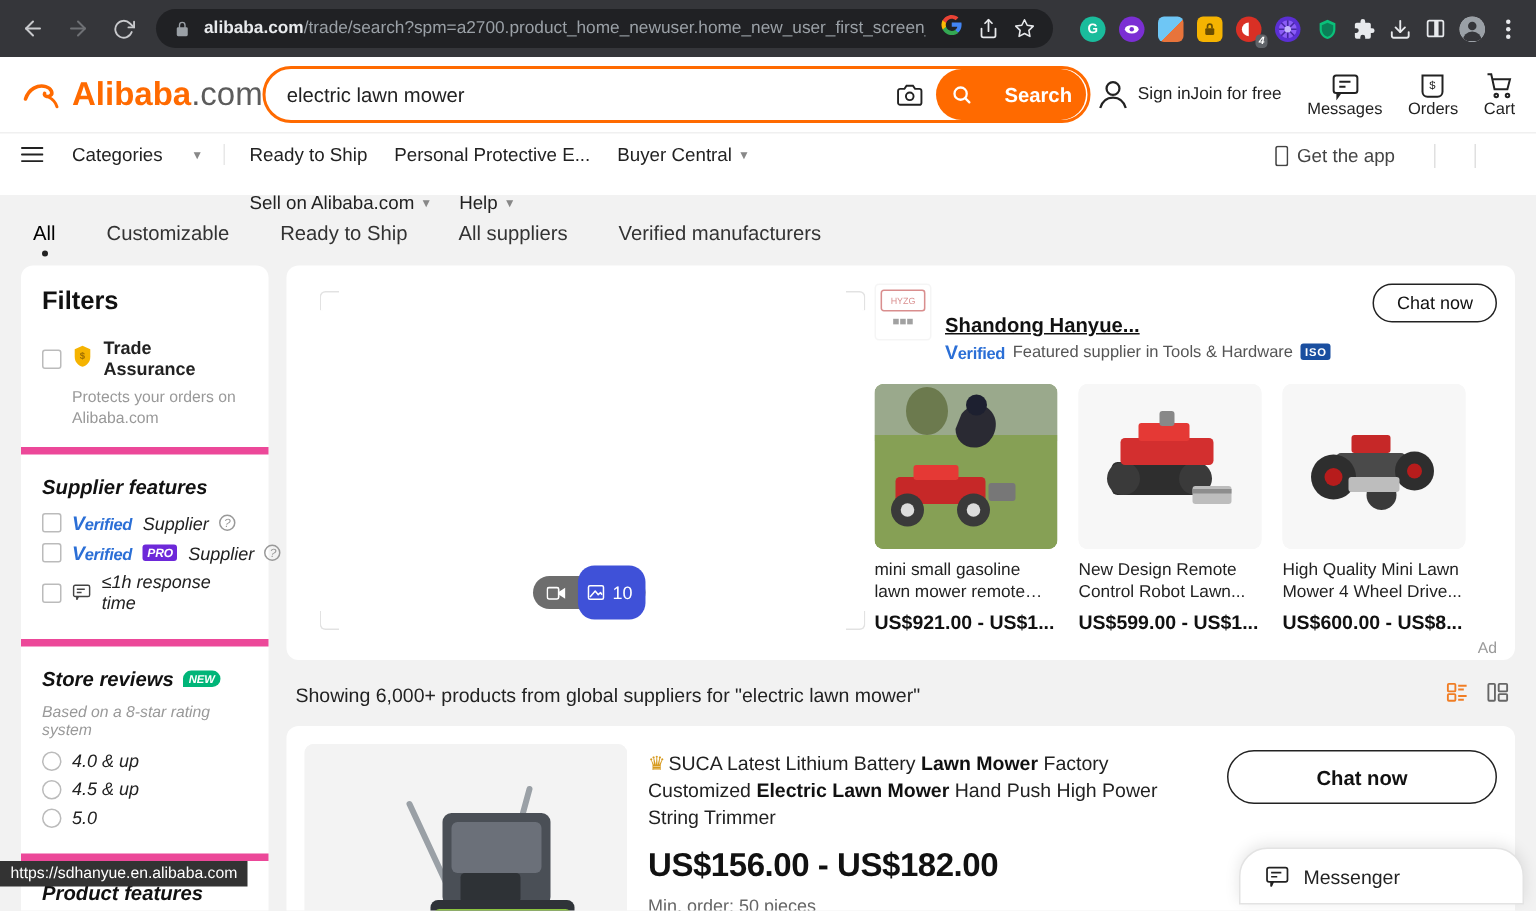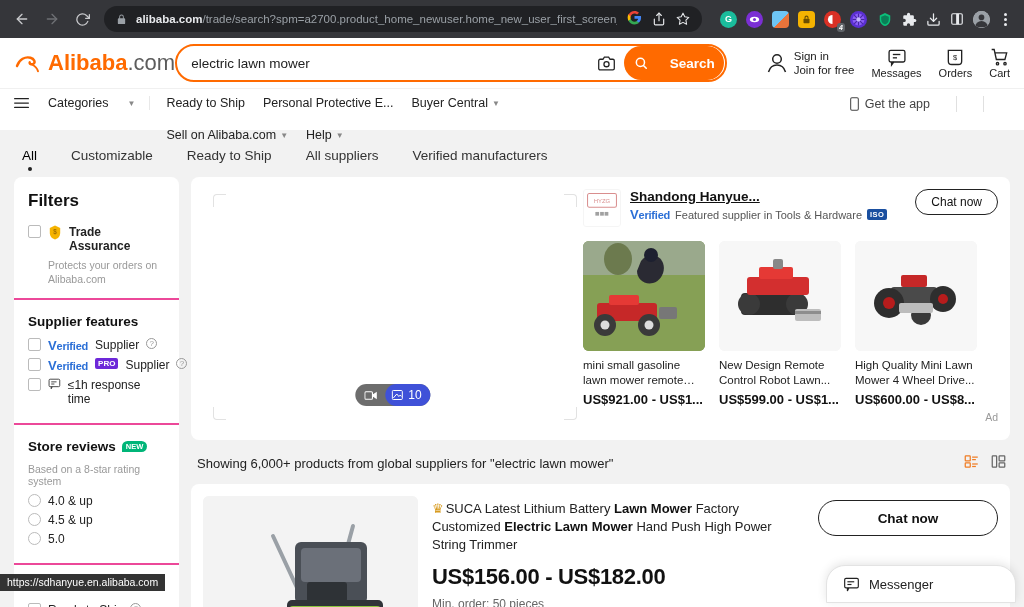--- a/index.html
+++ b/index.html
@@ -65,21 +65,21 @@
   .cam-btn { width: 34px; display: flex; align-items: center; justify-content: center; flex:none; }
   .search-btn {
     height: 34px; min-width: 100px; margin: 0 1px; border-radius: 17px; background: #ff6a00;
     color: #fff; font-size: 13.5px; font-weight: bold; border: none;
     display: flex; align-items: center; justify-content: center; gap: 22px; flex:none;
     font-family: "Liberation Sans", sans-serif; cursor: pointer;
   }
   .header-actions { display: flex; align-items: center; margin-left: auto; gap: 17px; }
   .hact { display: flex; flex-direction: column; align-items: center; font-size: 11px; color: #222; }
   .signin-box { display: flex; align-items: center; gap: 5px; }
-  .signin-lines { display: flex; flex-direction: column; line-height: 14px; font-size: 11.5px; color: #222; }
+  .signin-lines { display: flex; line-height: 14px; font-size: 11.5px; color: #222; }
 
   
   .cat-nav {
     background: #fff; border-top: 1px solid #f0f0f0;
     display: flex; align-items: flex-start; padding: 7px 14px 6px;
     font-size: 12.5px; color: #222; height: 42px;
   }
   .cat-btn { display: flex; align-items: center; gap: 19px; padding-right: 14px; border-right: 1px solid #e8e8e8; }
   .nav-links { display: flex; gap: 18px; padding-left: 16px; flex-wrap: wrap; max-width: 470px; }
   .nav-link { display: flex; align-items: center; gap: 4px; white-space: nowrap; }
@@ -99,23 +99,23 @@
     content: ""; position: absolute; left: 50%; transform: translateX(-50%);
     bottom: 2px; width: 4px; height: 4px; border-radius: 50%; background: #222;
   }
 
   
   .page { display: flex; padding: 4px 14px 0; gap: 12px; align-items: flex-start; }
 
   
   .sidebar { width: 165px; flex: none; }
   .card { background: #fff; border-radius: 8px; padding: 14px 14px 12px; margin-bottom: 0; }
-  .card + .card { border-top: 2px solid #ec4899; border-radius: 0; }
+  .card + .card { border-top: 5px solid #ec4899; border-radius: 0; font-style: italic; }
   .filters-title { font-size: 17px; font-weight: bold; color: #111; margin-bottom: 14px; }
-  .f-row { display: flex; align-items: flex-start; gap: 7px; font-size: 12px; color: #222; margin-bottom: 5px; }
+  .f-row { display: flex; align-items: center; gap: 7px; font-size: 12px; color: #222; margin-bottom: 5px; }
   .cbx { width: 13px; height: 13px; border: 1px solid #bbb; border-radius: 2px; background: #fff; flex: none; }
   .rdo { width: 13px; height: 13px; border: 1px solid #bbb; border-radius: 50%; background: #fff; flex: none; }
   .f-sub { font-size: 10.5px; color: #999; line-height: 14px; margin: 2px 0 0 20px; }
   .sec-title { font-size: 13.5px; font-weight: bold; color: #111; margin-bottom: 9px; display:flex; align-items:center; gap:6px; }
   .qmark {
     width: 11px; height: 11px; border: 1px solid #999; border-radius: 50%; color: #999;
     font-size: 8px; display: inline-flex; align-items: center; justify-content: center; flex:none;
   }
   .vbadge { font-size: 11px; font-weight: bold; color: #2b6fd6; letter-spacing: -.2px; }
   .vbadge .vv { font-size: 13px; }
@@ -133,21 +133,21 @@
   .c-tl { top: 5px; left: 10px; border-top-width: 1px; border-left-width: 1px; border-top-left-radius: 4px; }
   .c-tr { top: 5px; right: 6px; border-top-width: 1px; border-right-width: 1px; border-top-right-radius: 4px; }
   .c-bl { bottom: 8px; left: 10px; border-bottom-width: 1px; border-left-width: 1px; border-bottom-left-radius: 4px; }
   .c-br { bottom: 8px; right: 6px; border-bottom-width: 1px; border-right-width: 1px; border-bottom-right-radius: 4px; }
   .media-badge {
     position: absolute; left: 50%; transform: translateX(-50%); bottom: 22px;
     height: 22px; background: #6d6d6d; border-radius: 11px; display: flex; align-items: center;
   }
   .mb-video { width: 30px; display: flex; align-items: center; justify-content: center; }
   .mb-count {
-    background: #3f51d8; border-radius: 11px; height: 22px; padding: 0 9px 0 6px;
+    background: #3f51d8; border-radius: 11px; height: 36px; padding: 0 9px 0 6px;
     display: flex; align-items: center; gap: 5px; color: #fff; font-size: 12px; font-weight: 500;
   }
 
   .ad-right { flex: 1; min-width: 0; display: flex; flex-direction: column; }
   .supplier-row { display: flex; align-items: flex-start; gap: 9px; }
   .sup-logo {
     width: 38px; height: 38px; flex: none; border: 1px solid #eee; border-radius: 3px;
     background: #fff; display: flex; align-items: center; justify-content: center;
     overflow: hidden; opacity: .55;
   }
@@ -559,21 +559,21 @@
 
         <div class="ad-right">
           <div class="supplier-row">
             <div class="sup-logo">
               <svg width="34" height="34" viewBox="0 0 40 40">
                 <rect x="3" y="3" width="34" height="16" rx="2" fill="none" stroke="#b33" stroke-width="1.2"></rect>
                 <text x="20" y="14" font-size="7" fill="#b33" text-anchor="middle" font-family="Liberation Sans">HYZG</text>
                 <text x="20" y="30" font-size="9" fill="#555" text-anchor="middle" font-family="Liberation Sans">■■■</text>
               </svg>
             </div>
-            <div style="min-width:0;">
+            <div style="min-width:0;margin-top:20px;">
               <div class="sup-name">Shandong Hanyue...</div>
               <div class="sup-meta">
                 <span class="vbadge"><span class="vv">V</span>erified</span>
                 <span>Featured supplier in Tools &amp; Hardware</span>
                 <span class="iso">ISO</span>
               </div>
             </div>
             <div style="margin-left:auto;display:flex;gap:10px;align-items:flex-start;">
               <button class="pill-btn">Chat now</button>
             </div>

